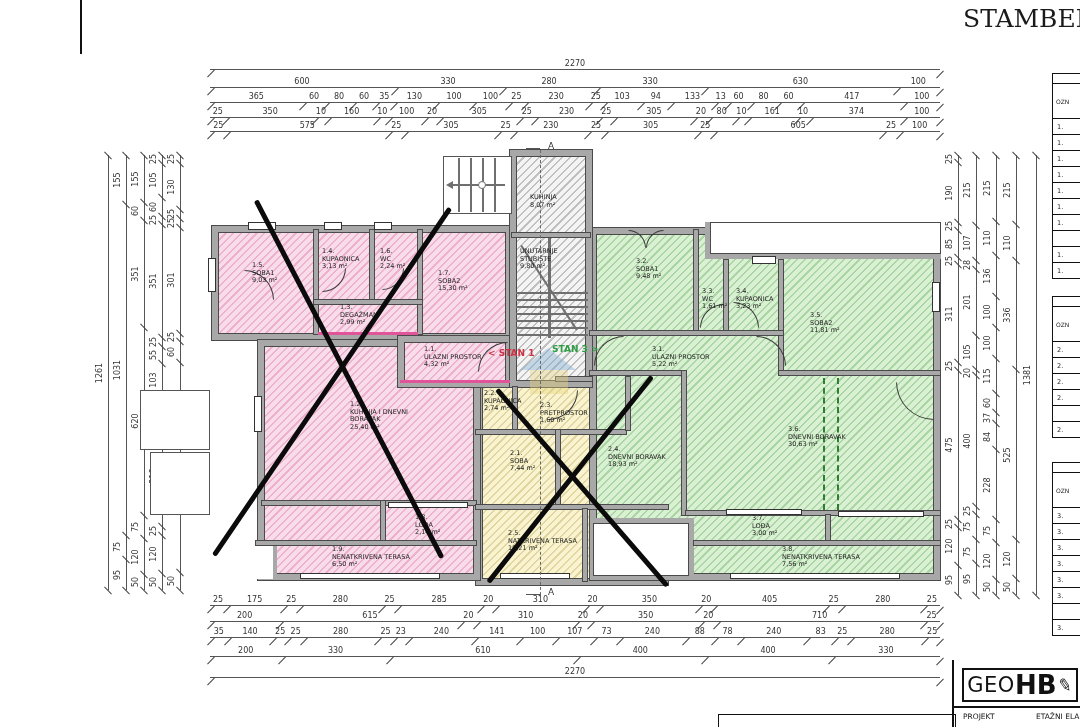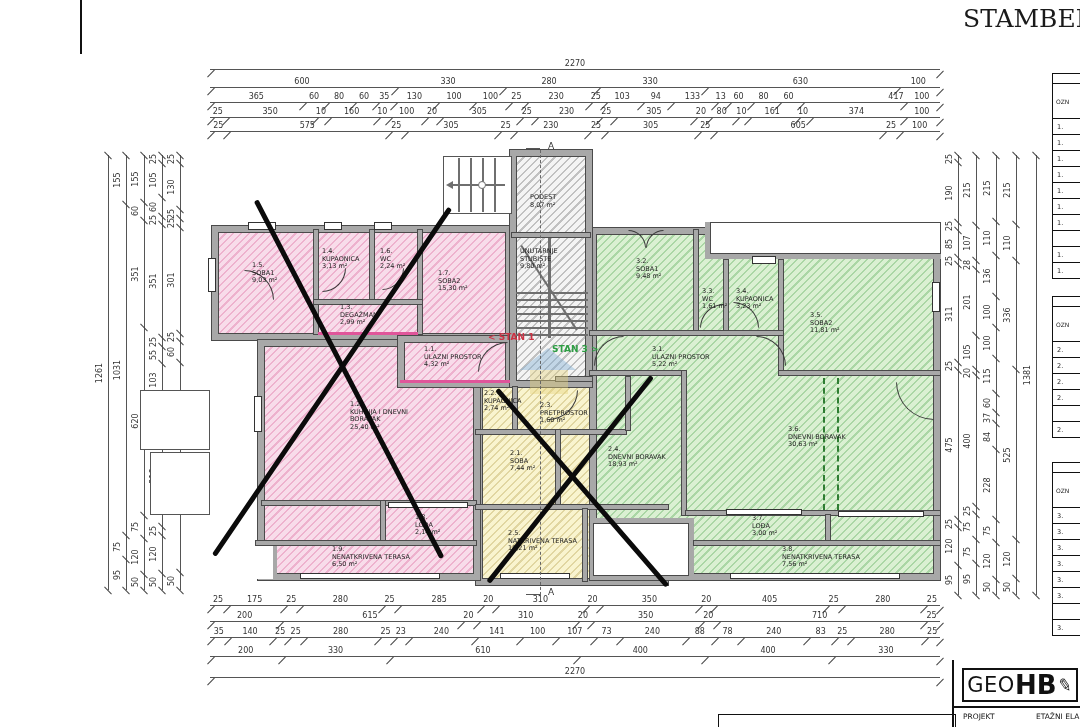--- a/index.html
+++ b/index.html
@@ -138,21 +138,21 @@
       </div>
       <div class="dseg" style="flex-grow: 60;">
         <span>60</span>
       </div>
       <div class="dseg" style="flex-grow: 80;">
         <span>80</span>
       </div>
       <div class="dseg" style="flex-grow: 60;">
         <span>60</span>
       </div>
-      <div class="dseg" style="flex-grow: 417; justify-content: flex-end;">
+      <div class="dseg" style="flex-grow: 417;">
         <span>417</span>
       </div>
       <div class="dseg" style="flex-grow: 100;">
         <span>100</span>
       </div>
     </div>
   <div class="drow" style="left:210px;top:105px;width:730px;">
       <div class="dseg" style="flex-grow: 25;">
         <span>25</span>
       </div>
@@ -870,31 +870,31 @@
       <b>LOĐA</b>
       <b>3,00 m²</b>
     </div>
   <div class="rlabel" style="left:782px;top:546px;width:110px;">
     <b>3.8.</b>
       <b>NENATKRIVENA TERASA</b>
       <b>7,56 m²</b>
     </div>
 
   <div class="rlabel" style="left:530px;top:194px;">
-    <b>PODEST</b>
+    <b>KUHINJA</b>
       <b>8,07 m²</b>
     </div>
   <div class="rlabel" style="left:520px;top:248px;width:58px;">
     <b>UNUTARNJE STUBIŠTE</b>
       <b>9,80 m²</b>
     </div>
 
   <div style="position:absolute;left:520px;top:348px;width:0;height:0;border-left:28px solid transparent;border-right:28px solid transparent;border-bottom:22px solid rgba(120,170,210,.40);"></div>
   <div style="position:absolute;left:530px;top:370px;width:38px;height:24px;background:rgba(230,210,120,.40);"></div>
-  <div class="wm" style="left:488px;top:332px;color:#cc3344;">&lt; STAN 1</div>
+  <div class="wm" style="left:488px;top:348px;color:#cc3344;">&lt; STAN 1</div>
   <div class="wm" style="left:552px;top:344px;color:#2e9e44;">STAN 3 &gt;</div>
 
   <div class="axis" style="left:540px;top:150px;height:450px;"></div>
   <div style="position:absolute;left:526px;top:148px;width:14px;height:1px;background:#555;"></div>
   <div class="amark" style="left:548px;top:141px;">A</div>
   <div style="position:absolute;left:526px;top:594px;width:14px;height:1px;background:#555;"></div>
   <div class="amark" style="left:548px;top:587px;">A</div>
 
   <div class="xline" style="left:256px;top:198px;width:403px;transform:rotate(62.5deg);"></div>
   <div class="xline" style="left:214px;top:553px;width:420px;transform:rotate(-55.8deg);"></div>

